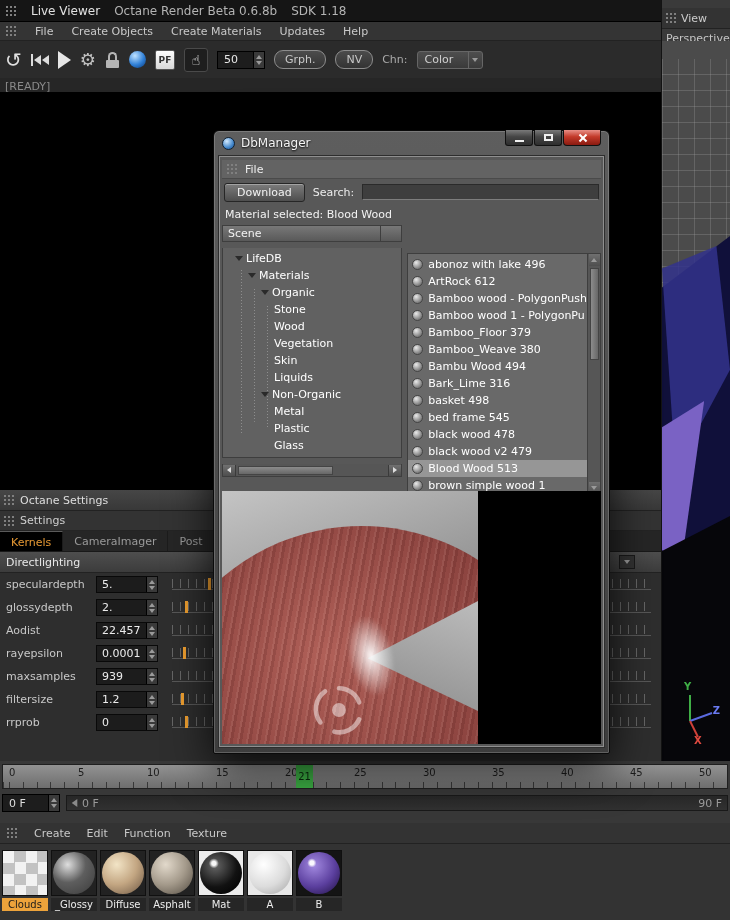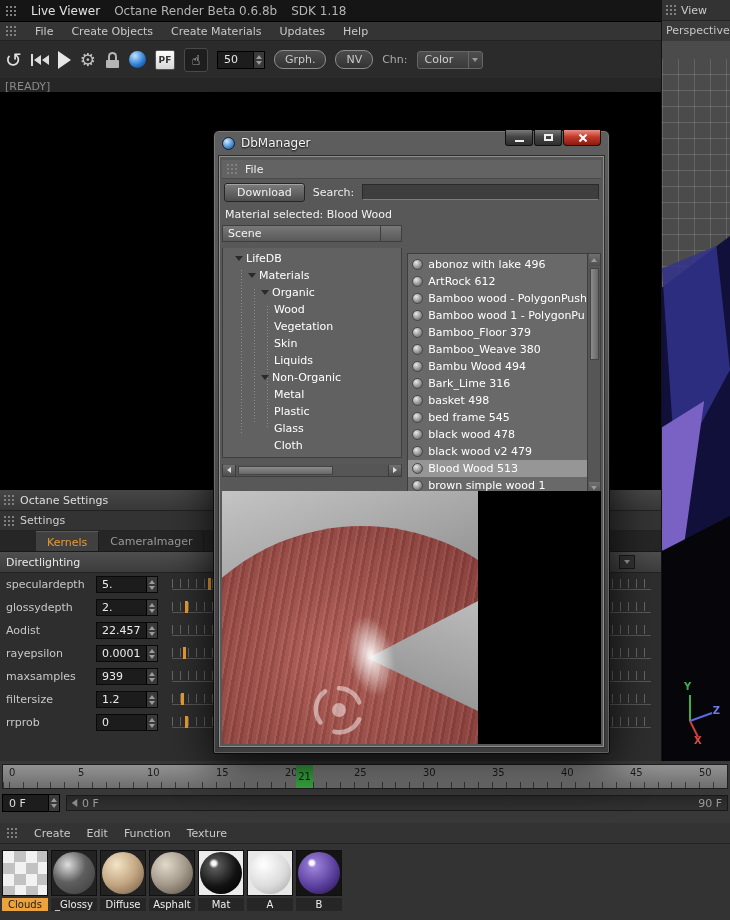--- a/index.html
+++ b/index.html
@@ -55,21 +55,21 @@
   .dropdown .dd-box { position:absolute; right:0; top:0; bottom:0; width:14px; border-left:1px solid #666;
               display:flex; align-items:center; justify-content:center; }
 
   .ready { position:absolute; left:5px; top:80px; color:#8a8a8a; }
 
   
   .render-vp { position:absolute; left:0; top:92px; width:661px; height:398px; background:#000; }
 
   
   .right-panel { position:absolute; left:661px; top:0; width:69px; height:761px; background:#3a3a3a; border-left:1px solid #131313; }
-  .rp-header { height:21px; background:#333; border-bottom:1px solid #222; display:flex; align-items:center; gap:4px; padding-left:3px; color:#ccc; }
+  .rp-header { height:21px; background:#333; border-bottom:1px solid #222; display:flex; align-items:center; gap:4px; padding-left:3px; color:#ccc;margin-top:8px; }
   .rp-mode { height:19px; padding:3px 0 0 4px; color:#c4c4c4; }
   .rp-view { position:absolute; left:0; top:41px; right:0; bottom:0; background:#4b4b4b; overflow:hidden; }
   .rp-grid { position:absolute; left:0; top:18px; width:100%; height:240px;
     background-image:repeating-linear-gradient(0deg, rgba(175,175,175,.25) 0 1px, transparent 1px 16px),
                      repeating-linear-gradient(90deg, rgba(175,175,175,.25) 0 1px, transparent 1px 16px); }
   .rp-s1 { position:absolute; top:195px; left:0; width:100%; height:430px; background:#10103a;
            clip-path:polygon(0 12%, 100% 0, 100% 72%, 55% 100%, 0 80%); }
   .rp-s2 { position:absolute; top:205px; left:0; width:100%; height:225px; background:#32328c; opacity:.85;
            clip-path:polygon(0 10%, 80% 0, 100% 55%, 20% 100%); }
   .rp-s3 { position:absolute; top:360px; left:0; width:62%; height:175px; background:#7a62c4;
@@ -83,21 +83,21 @@
   .ax-x { left:28px; bottom:-3px; color:#e04a40; }
 
   
   .settings { position:absolute; left:0; top:490px; width:661px; height:271px; background:#2e2e2e; }
   .sp-h1 { height:21px; background:linear-gradient(#464646,#383838); border-bottom:1px solid #222;
            display:flex; align-items:center; gap:5px; padding-left:3px; color:#dedede; }
   .sp-h2 { height:20px; background:#333; border-bottom:1px solid #242424;
            display:flex; align-items:center; gap:5px; padding-left:3px; color:#cfcfcf; }
   .tabs { height:21px; background:#262626; border-bottom:1px solid #191919; display:flex; }
   .tab { padding:4px 11px 0; color:#9a9a9a; border-right:1px solid #1c1c1c; }
-  .tab.active { background:#404040; color:#e89a34; border-top:1px solid #5a5a5a;margin-left:36px; }
+  .tab.active { background:#000000; color:#e89a34; border-top:1px solid #5a5a5a; }
   .kernel-row { height:21px; background:linear-gradient(#4e4e4e,#3c3c3c); border-bottom:1px solid #222;
                 display:flex; align-items:center; padding-left:6px; color:#e8e8e8; position:relative; }
   .kernel-dd { position:absolute; right:26px; top:3px; width:16px; height:14px; background:#333; border:1px solid #1a1a1a;
                display:flex; align-items:center; justify-content:center; }
   .param { height:23px; position:relative; display:flex; align-items:center; }
   .pname { width:96px; padding-left:6px; color:#c8c8c8; }
   .pval { width:62px; height:17px; background:#1c1c1c; border:1px solid #090909; color:#ececec;
           display:flex; align-items:center; padding-left:5px; position:relative; }
   .pval .spincol { position:absolute; right:0; top:0; bottom:0; width:11px; background:#3a3a3a; border-left:1px solid #000;
           display:flex; flex-direction:column; align-items:center; justify-content:center; gap:2px; }
@@ -467,20 +467,23 @@
               </div>
             <div class="titem lv1">
                 <span class="tarr"></span>
                 <span>Materials</span>
               </div>
             <div class="titem lv2">
                 <span class="tarr"></span>
                 <span>Organic</span>
               </div>
             <div class="titem lv3">
+                <span>Stone</span>
+              </div>
+            <div class="titem lv3">
                 <span>Wood</span>
               </div>
             <div class="titem lv3">
                 <span>Vegetation</span>
               </div>
             <div class="titem lv3">
                 <span>Skin</span>
               </div>
             <div class="titem lv3">
                 <span>Liquids</span>

